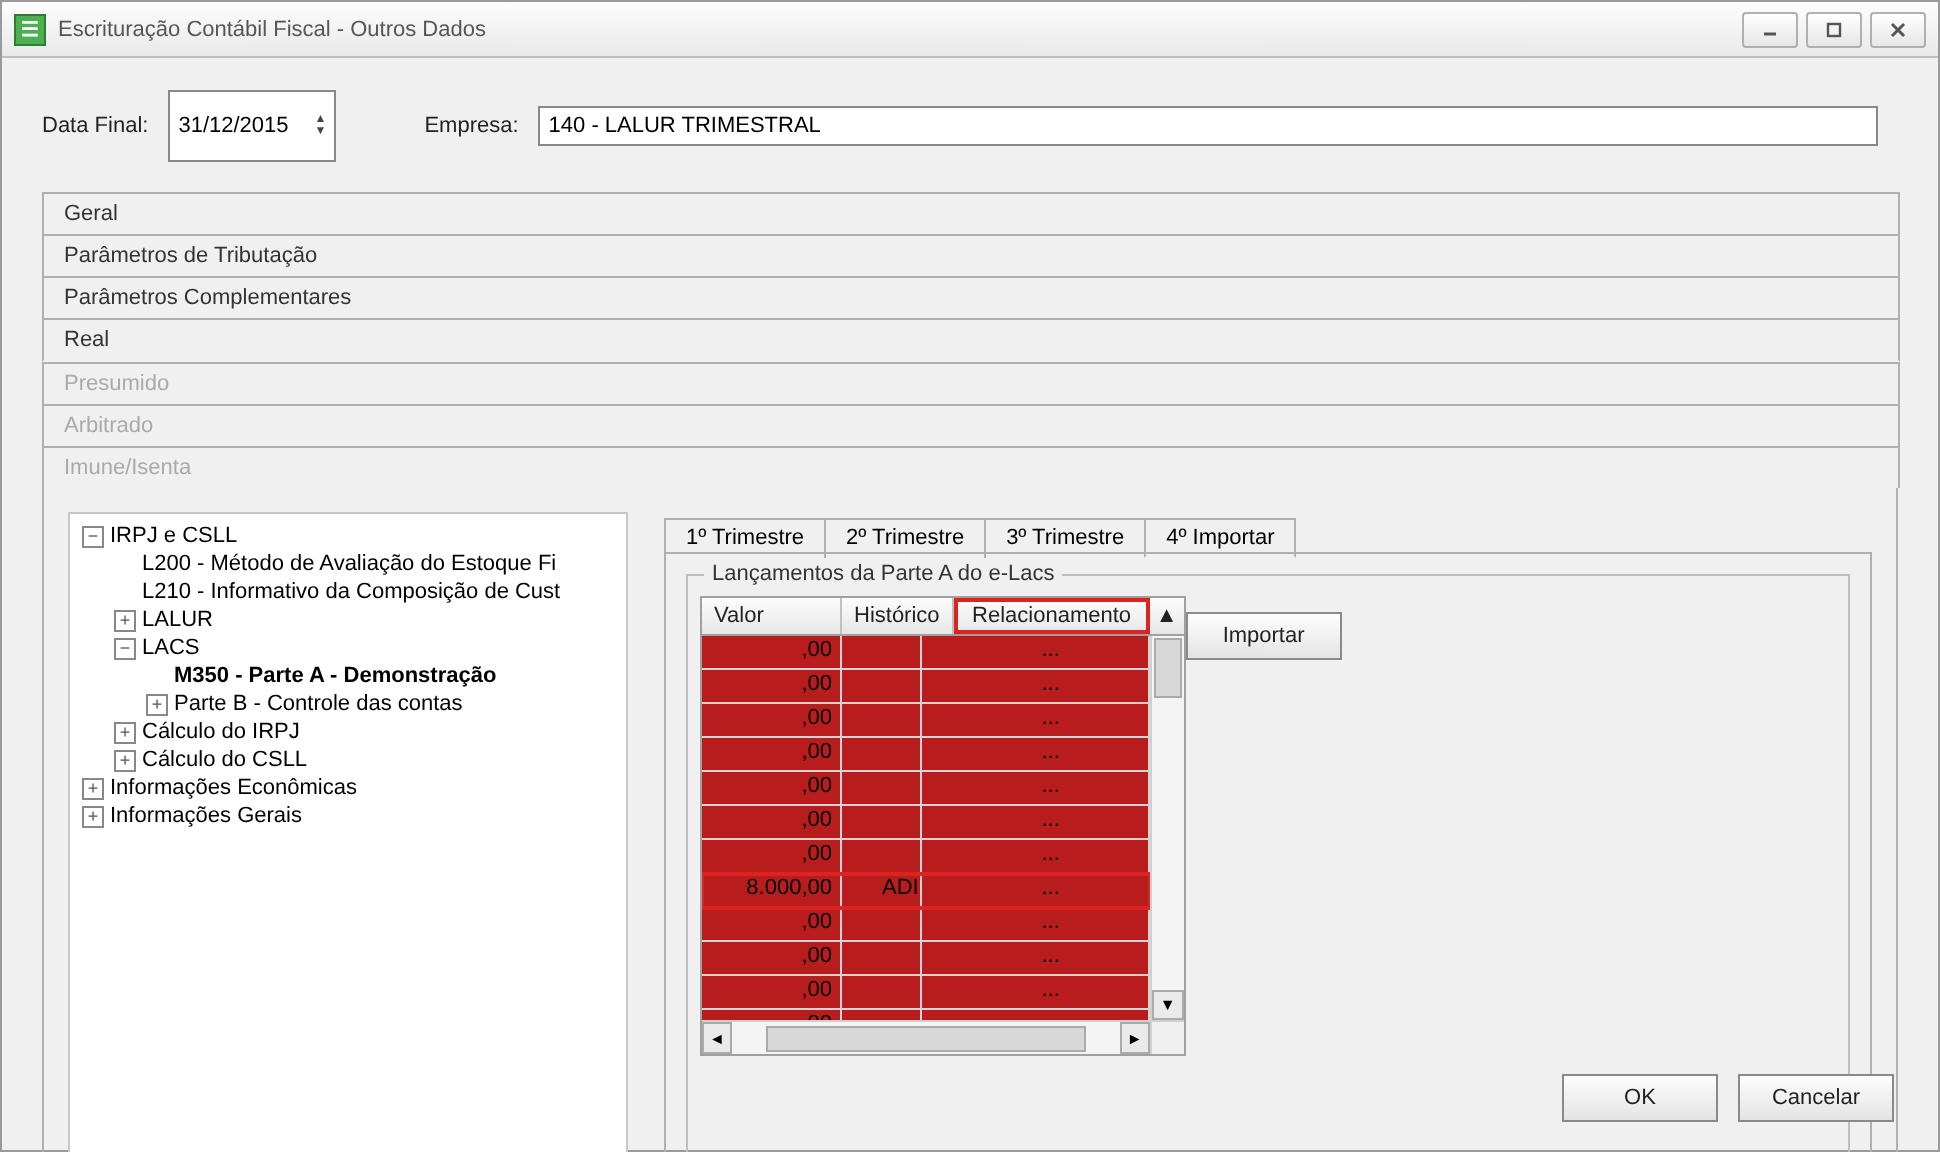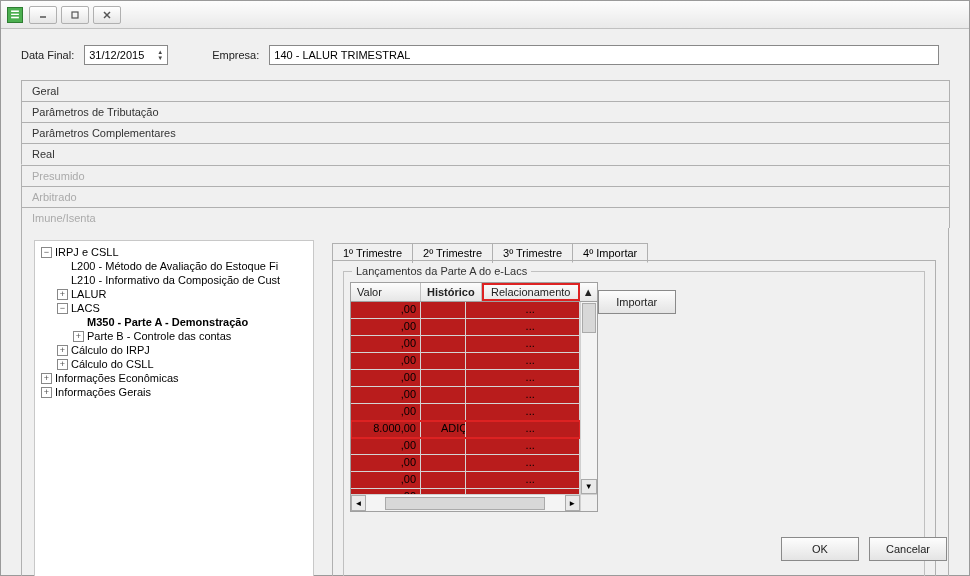--- a/index.html
+++ b/index.html
@@ -8,21 +8,21 @@
 .titlebar { height: 28px; background: linear-gradient(#fdfdfd,#e9e9e9); border-bottom: 1px solid #c0c0c0; display: flex; align-items: center; padding: 0 6px; }
 .titlebar .app-icon { width: 16px; height: 16px; background: #4caf50; border: 1px solid #2e7d32; margin-right: 6px; display:flex;align-items:center;justify-content:center;color:#fff;font-weight:bold;font-size:10px; }
 .titlebar .title { color: #555; flex: 1; }
 .winbtns { display: flex; gap: 4px; }
 .winbtn { width: 28px; height: 18px; border: 1px solid #b0b0b0; border-radius: 2px; background: linear-gradient(#fff,#e6e6e6); display:flex;align-items:center;justify-content:center; cursor:pointer; }
 .winbtn svg { width:10px; height:10px; }
 .winbtn .line { stroke:#555; stroke-width:1.5; }
 .content { padding: 16px 20px 12px 20px; }
 .toprow { display: flex; align-items: center; gap: 10px; margin-bottom: 14px; }
 .lbl { color: #222; }
-.dateinput { width: 84px; height: 20px; border: 1px solid #888; background:#fff; padding: 0 4px; display:flex;align-items:center;justify-content:space-between; }
+.dateinput { width: 84px; height: 36px; border: 1px solid #888; background:#fff; padding: 0 4px; display:flex;align-items:center;justify-content:space-between; }
 .spin { display:flex; flex-direction:column; }
 .spin span { font-size:6px; line-height:6px; cursor:pointer; color:#444; }
 .companyinput { width: 670px; height: 20px; border: 1px solid #888; background:#fff; padding: 0 4px; display:flex;align-items:center; }
 .maintabs { display:flex; border-bottom: 1px solid #b0b0b0; flex-direction: column; }
 .maintab { padding: 4px 10px; border: 1px solid #b0b0b0; border-bottom: none; background: #f0f0f0; margin-right: -1px; cursor:pointer; color:#333; position:relative; top:1px; }
 .maintab.active { background:#f0f0f0; border-bottom:1px solid #f0f0f0; }
 .maintab.disabled { color:#aaa; cursor:default; }
 .panelbox { border: 1px solid #b0b0b0; border-top:none; padding: 12px; height: 420px; position:relative; }
 .panelcols { display:flex; gap: 18px; height: 100%; }
 .treepanel { width: 280px; border: 1px solid #c8c8c8; background:#fff; overflow:hidden; position:relative; }
@@ -38,21 +38,21 @@
 .subtabs { display:flex; }
 .subtab { padding: 3px 10px; border:1px solid #b0b0b0; border-bottom:none; background:#f0f0f0; margin-right:-1px; cursor:pointer; position:relative; top:3px; }
 .subtab.active { background:#f0f0f0; border-bottom:1px solid #f0f0f0; }
 .subpanel { border:1px solid #b0b0b0; flex:1; padding: 10px 10px 6px 10px; position:relative; }
 .groupbox { border:1px solid #c0c0c0; height: 100%; position:relative; padding: 10px 6px 6px 6px; display:flex; }
 .groupbox .legend { position:absolute; top:-7px; left:8px; background:#f0f0f0; padding:0 4px; color:#333; }
 .grid { border:1px solid #a0a0a0; background:#b91c1c; display:flex; flex-direction:column; height: 230px; }
 .gridhead { display:flex; background: linear-gradient(#fdfdfd,#e6e6e6); border-bottom:1px solid #a0a0a0; }
 .gh { border-right:1px solid #c0c0c0; padding:3px 6px; text-align:center; color:#222; }
 .gh.valor { width: 70px; text-align:left; }
-.gh.hist { flex:1;font-weight:bold; }
+.gh.hist { flex:1; }
 .gh.rel { width: 98px; border:2px solid #d22; padding:1px 4px; cursor:pointer; }
 .gh.scroll { width:17px; border-right:none; display:flex;align-items:center;justify-content:center; cursor:pointer; }
 .gridbody { flex:1; position:relative; }
 .gridrows { position:absolute; top:0; left:0; right:17px; bottom:17px; overflow:hidden; }
 .grow { display:flex; border-bottom:1px solid #d4d4d4; height:17px;gap:16px; }
 .grow.highlight { outline:2px solid #d22; outline-offset:-1px; }
 .gc { border-right:1px solid #d4d4d4; padding:1px 4px; overflow:hidden; white-space:nowrap; }
 .gc.valor { width: 70px; text-align:right; }
 .gc.hist { flex:1; text-align:left; }
 .gc.rel { width: 98px; text-align:center; cursor:pointer; }
@@ -68,20 +68,21 @@
 .importbtn-row { display:flex; justify-content:center; margin-top:8px; }
 .btn { min-width:78px; height:24px; border:1px solid #8a8a8a; background:linear-gradient(#fdfdfd,#e4e4e4); cursor:pointer; padding:0 14px; display:inline-flex; align-items:center; justify-content:center; color:#222; }
 .footer { position:absolute; right:22px; bottom:14px; display:flex; gap:10px; }
 </style>
 </head>
 <body>
 
 <div class="window">
   <div class="titlebar">
     <div class="app-icon">☰</div>
+    <div class="title">Escrituração Contábil Fiscal - Outros Dados</div>
     <div class="winbtns">
       <div class="winbtn">
           <svg viewBox="0 0 10 10">
             <line class="line" x1="2" y1="7" x2="8" y2="7"></line>
           </svg>
         </div>
       <div class="winbtn">
           <svg viewBox="0 0 10 10">
             <rect x="2" y="2" width="6" height="6" fill="none" stroke="#555" stroke-width="1.2"></rect>
           </svg>

